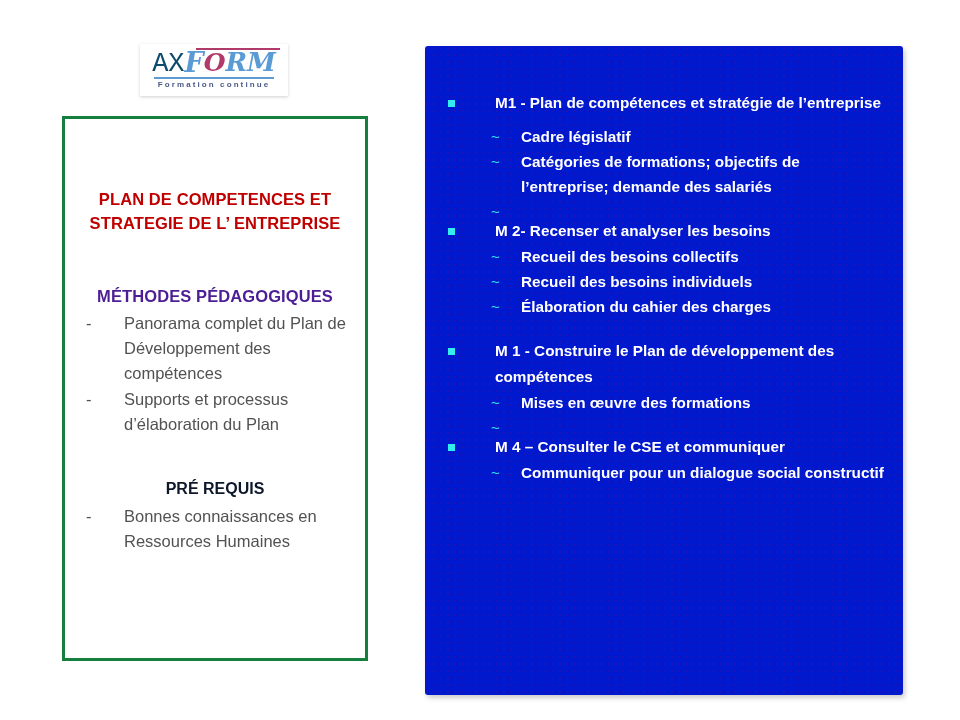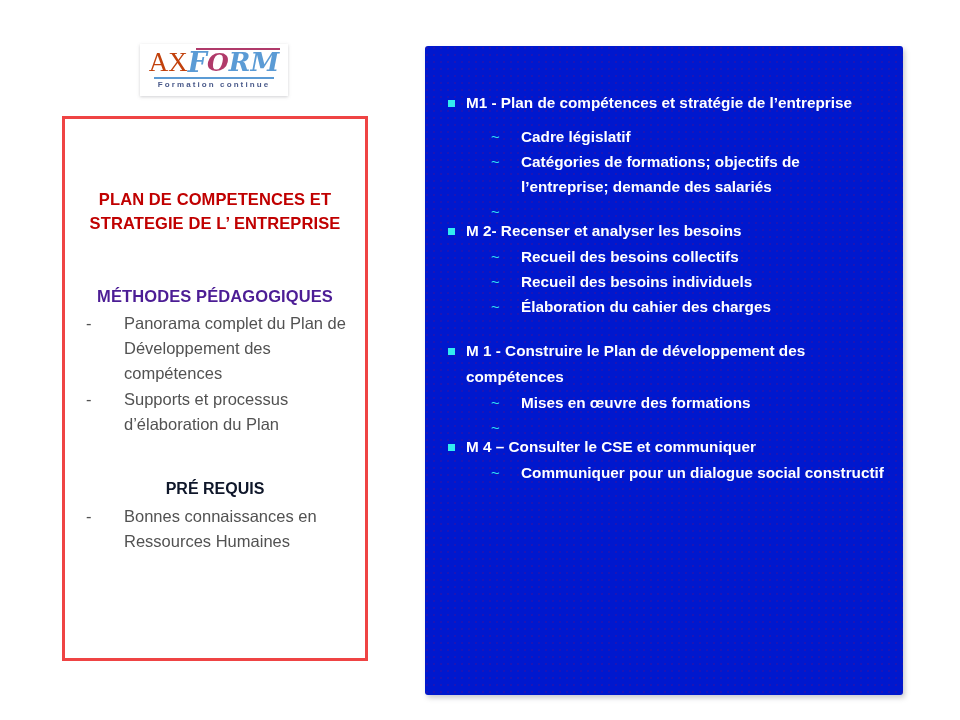--- a/index.html
+++ b/index.html
@@ -29,24 +29,24 @@
     position: absolute;
     left: 0;
     top: 1px;
     width: 148px;
     height: 33px;
     line-height: 33px;
     white-space: nowrap;
     text-align: center;
   }
   #logo-wordmark .ax {
-    font-family: Liberation Serif, serif;
+    font-family: Liberation Mono, monospace;
     font-size: 27px;
     font-weight: 400;
-    color: #c2410c;
+    color: #0c4a6e;
     letter-spacing: 0px;
     vertical-align: baseline;
   }
   #logo-wordmark .f {
     font-family: "DejaVu Serif", serif;
     font-style: italic;
     font-size: 27px;
     font-weight: 700;
     color: #5b9bd5;
     position: relative;
@@ -98,21 +98,21 @@
 
   
   #left-card {
     position: absolute;
     left: 62px;
     top: 116px;
     width: 306px;
     height: 545px;
     box-sizing: border-box;
     background: #ffffff;
-    border: 3px solid #ef4444;
+    border: 3px solid #15803d;
   }
   #left-inner {
     position: relative;
     width: 100%;
     height: 100%;
   }
   #left-title {
     position: absolute;
     left: 0;
     top: 68px;
@@ -196,21 +196,21 @@
     list-style: none;
     position: absolute;
     left: 0;
     top: 44px;
     width: 100%;
   }
   .mod-group { margin-bottom: 0; }
 
   .mod-head {
     position: relative;
-    padding-left: 41px;
+    padding-left: 70px;
     padding-right: 16px;
     color: #ffffff;
     font-size: 15.3px;
     font-weight: 700;
     line-height: 26px;
     letter-spacing: 0px;
   }
   .mod-head .sq-bullet {
     position: absolute;
     left: 23px;

